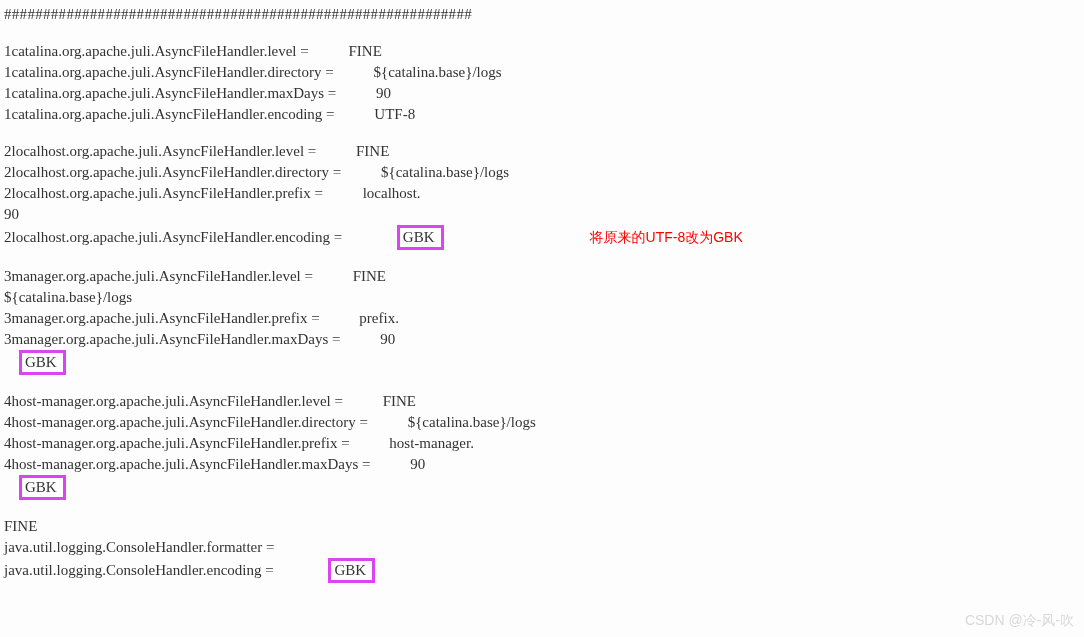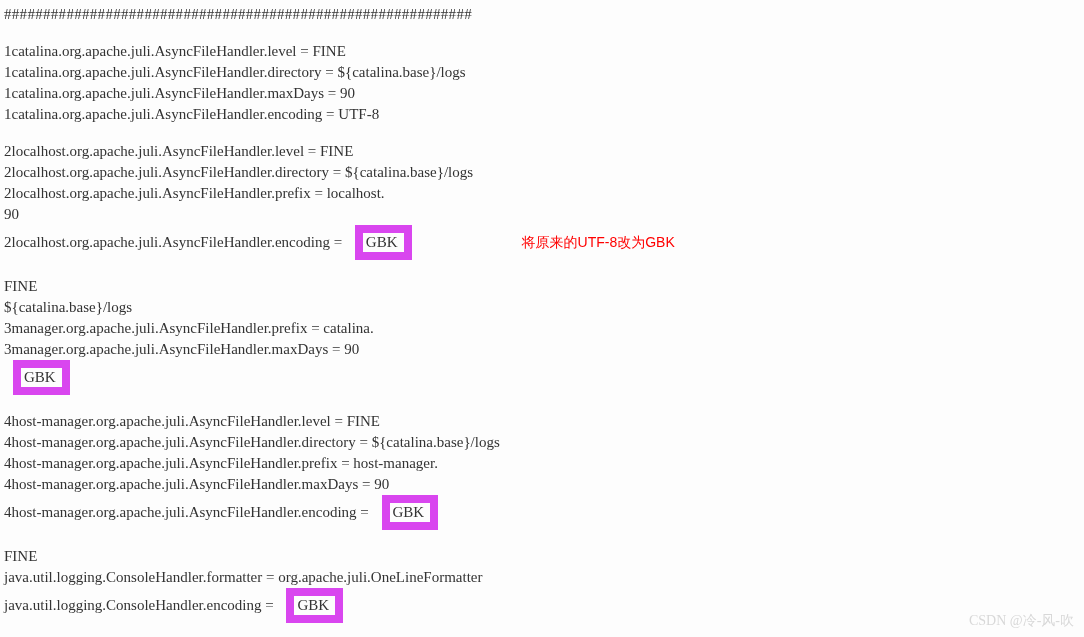--- a/index.html
+++ b/index.html
@@ -10,43 +10,43 @@
       font-family: "Times New Roman", Georgia, serif;
       font-size: 15px;
       color: #333;
       padding: 4px 4px 0 4px;
       position: relative;
       overflow: hidden;
       line-height: 1.4;
     }
     .hr-line { color: #333; letter-spacing: 0.3px; margin-bottom: 16px; white-space: nowrap; overflow: hidden; }
     .block { margin-bottom: 16px; }
-    .row { display: flex; align-items: center; white-space: nowrap; }
+    .row { display: flex; align-items: center; white-space: nowrap; gap: 36px; }
     .row > span { white-space: pre; }
     .boxed {
-      border: 8px solid #d946ef;
+      border: 3px solid #d946ef;
       padding: 0 6px 0 3px;
-      margin-left: 9px;
+      margin-left: 15px;
       display: inline-block;
       line-height: 19px;
       text-align: right;
     }
     .red-note {
       color: #ff0000;
       font-family: "Microsoft YaHei", "PingFang SC", sans-serif;
       font-size: 14px;
       margin-left: 110px;
       text-align: right;
     }
     .watermark {
       position: absolute;
       right: 10px;
       bottom: 6px;
       color: #d8d8d8;
-      font-family: Liberation Serif, serif;
+      font-family: Liberation Sans, sans-serif;
       font-size: 14px;
     }
   </style>
 </head>
 <body>
 
 <div class="hr-line">############################################################</div>
 
 <div id="blocks-container">
     <div class="block">
@@ -84,28 +84,29 @@
         <span>90</span>
       </div>
       <div class="row">
         <span>2localhost.org.apache.juli.AsyncFileHandler.encoding = </span>
         <span class="boxed">GBK</span>
         <span class="red-note">将原来的UTF-8改为GBK</span>
       </div>
     </div>
     <div class="block">
       <div class="row">
+        <span>3manager.org.apache.juli.AsyncFileHandler.level = </span>
         <span>FINE</span>
       </div>
       <div class="row">
         <span>${catalina.base}/logs</span>
       </div>
       <div class="row">
         <span>3manager.org.apache.juli.AsyncFileHandler.prefix = </span>
-        <span>catalina.</span>
+        <span>prefix.</span>
       </div>
       <div class="row">
         <span>3manager.org.apache.juli.AsyncFileHandler.maxDays = </span>
         <span>90</span>
       </div>
       <div class="row">
         <span class="boxed">GBK</span>
       </div>
     </div>
     <div class="block">
@@ -119,31 +120,29 @@
       </div>
       <div class="row">
         <span>4host-manager.org.apache.juli.AsyncFileHandler.prefix = </span>
         <span>host-manager.</span>
       </div>
       <div class="row">
         <span>4host-manager.org.apache.juli.AsyncFileHandler.maxDays = </span>
         <span>90</span>
       </div>
       <div class="row">
-        <span>4host-manager.org.apache.juli.AsyncFileHandler.encoding = </span>
         <span class="boxed">GBK</span>
       </div>
     </div>
     <div class="block">
       <div class="row">
         <span>FINE</span>
       </div>
       <div class="row">
         <span>java.util.logging.ConsoleHandler.formatter = </span>
-        <span>org.apache.juli.OneLineFormatter</span>
       </div>
       <div class="row">
         <span>java.util.logging.ConsoleHandler.encoding = </span>
         <span class="boxed">GBK</span>
       </div>
     </div>
   </div>
 
 <div class="watermark">CSDN @冷-风-吹</div>
 

